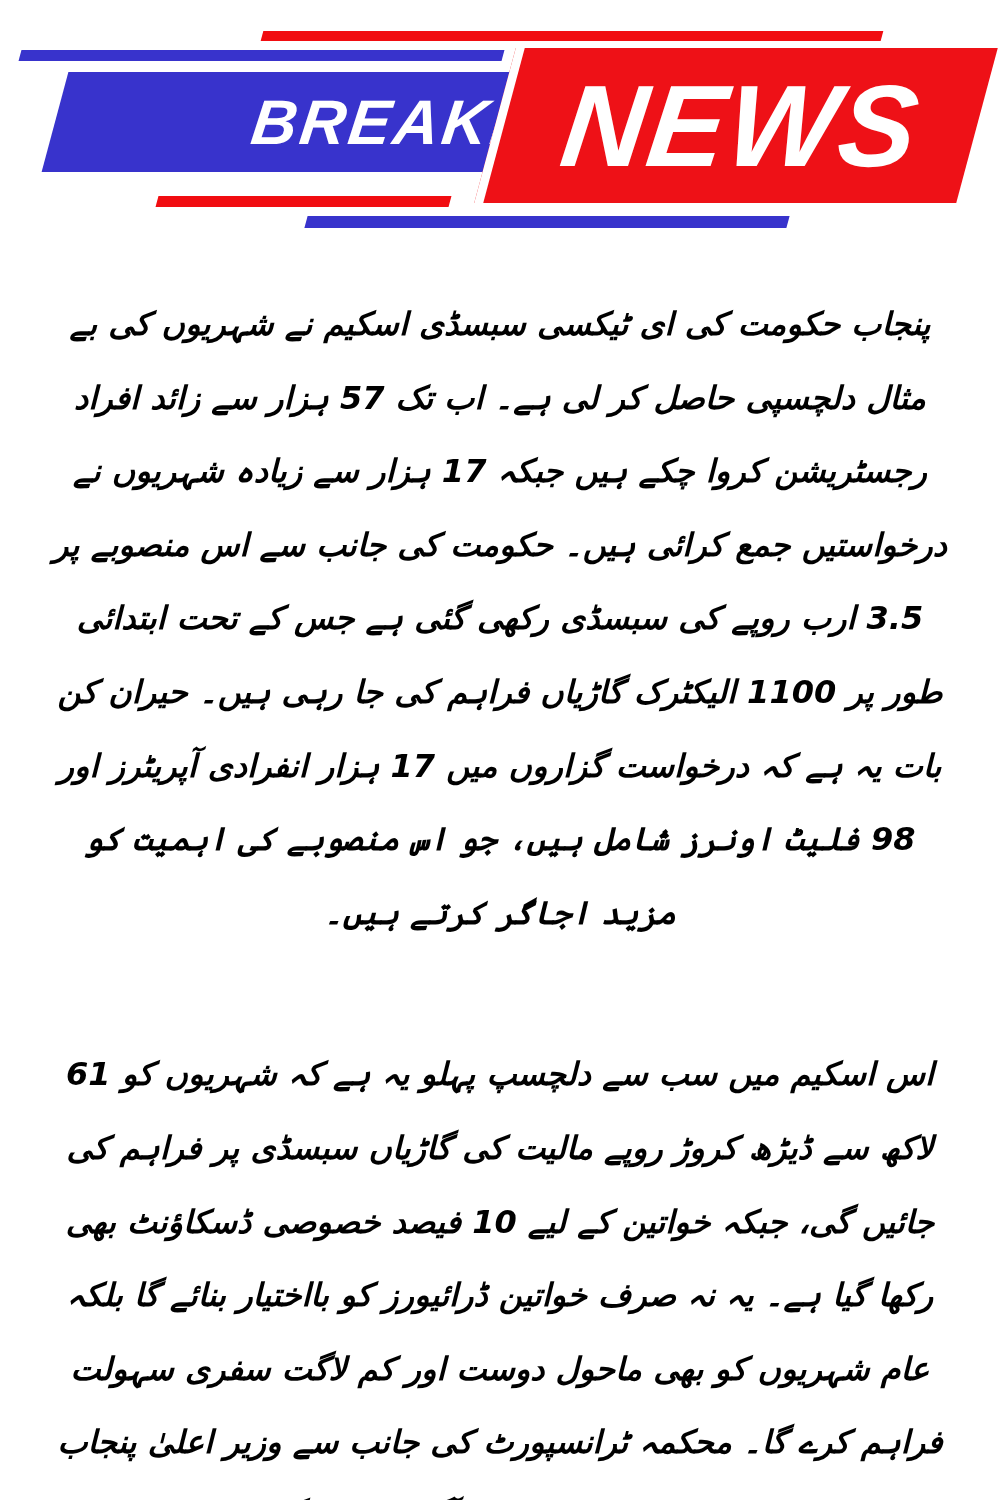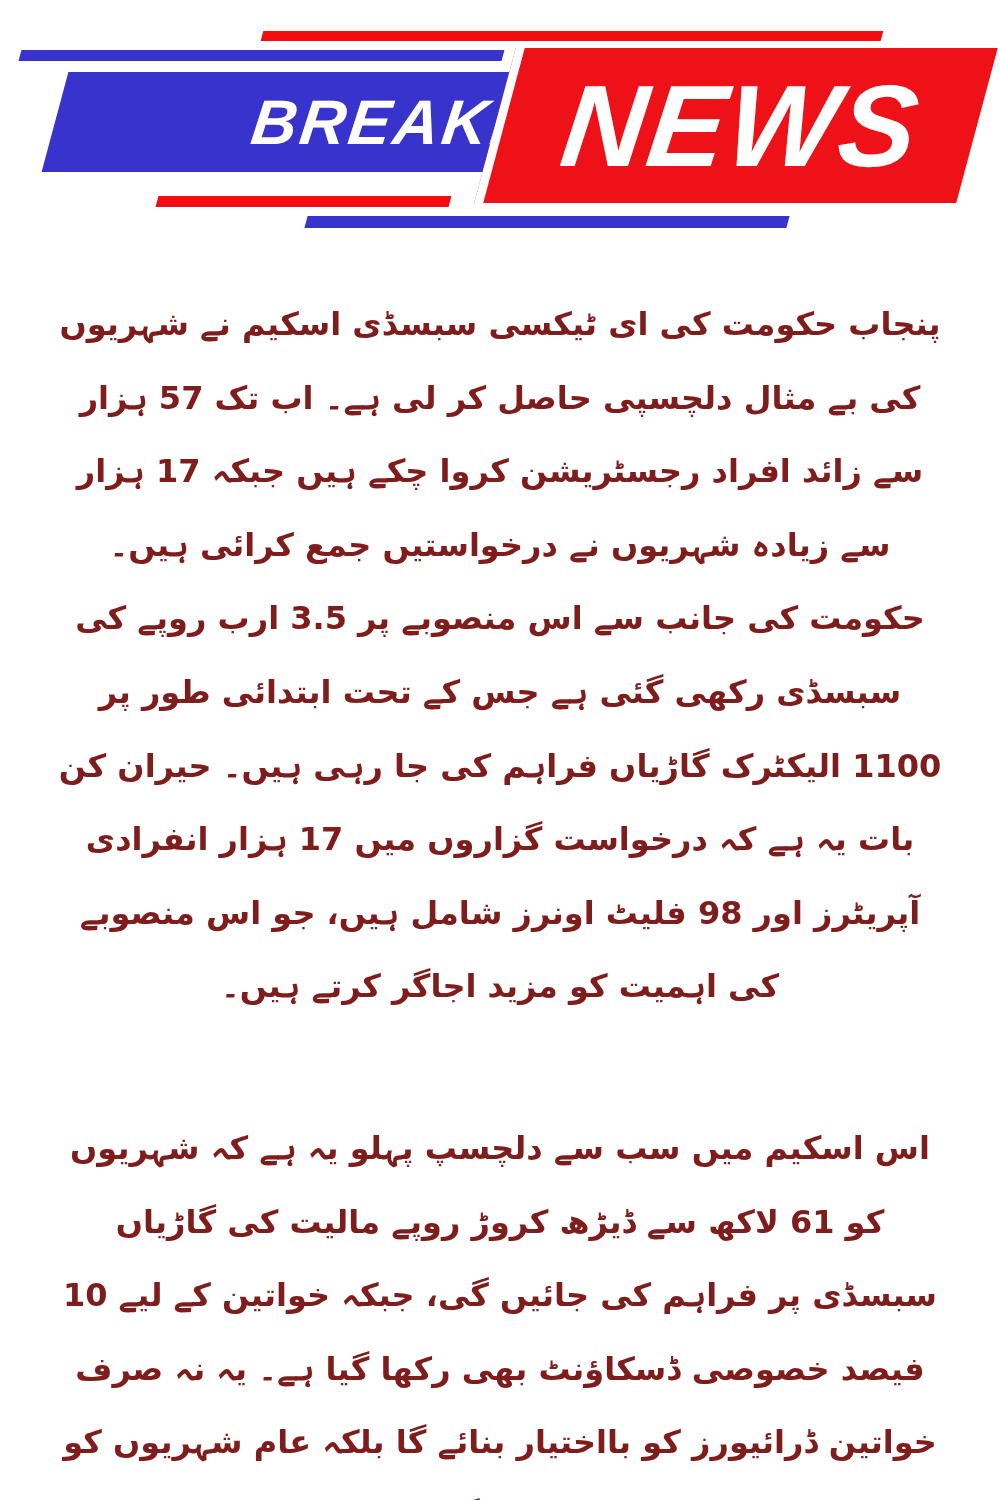--- a/index.html
+++ b/index.html
@@ -87,22 +87,23 @@
     padding: 0 52px;
   }
   .article p {
     direction: rtl;
     unicode-bidi: embed;
     text-align: center;
     font-family: "DejaVu Sans", sans-serif;
     font-weight: bold;
     font-size: 32px;
     line-height: 2.3;
-    color: #7f1d1d;
+    color: #000000;
     margin: 0;
+    font-style: italic;
   }
   .article p + p {
     margin-top: 88px;
   }
 </style>
 </head>
 <body>
 
 <div class="page">
 

